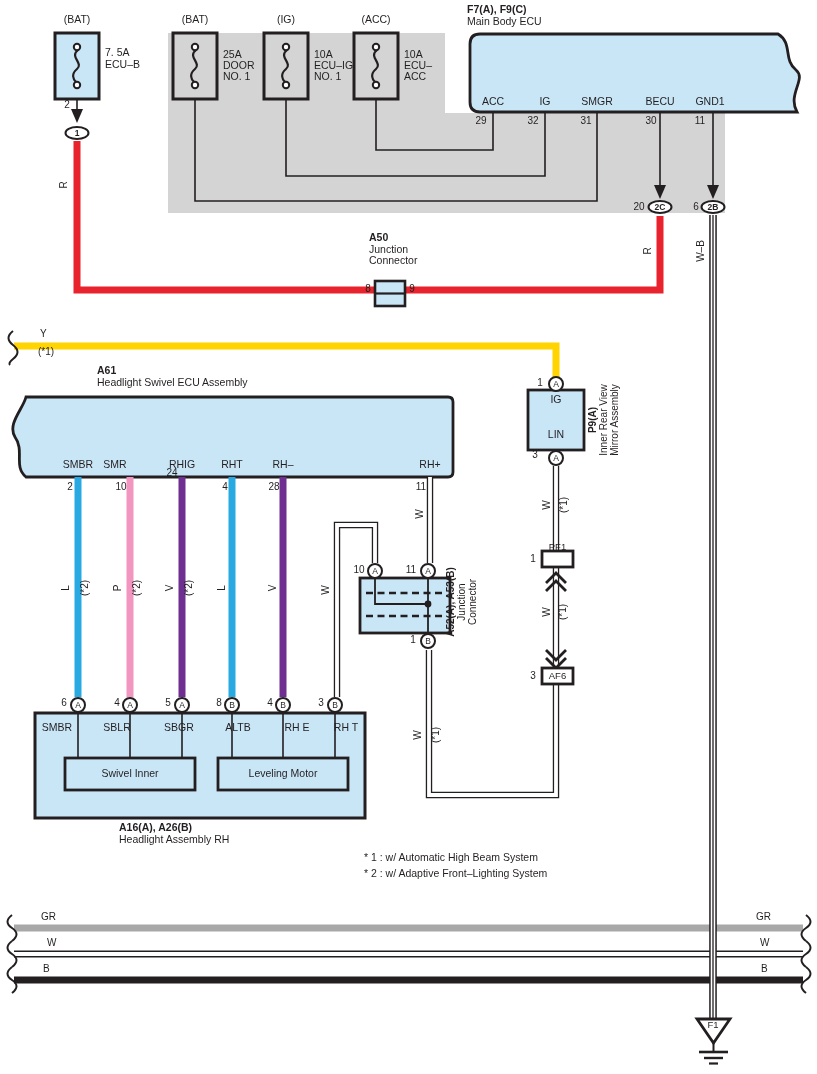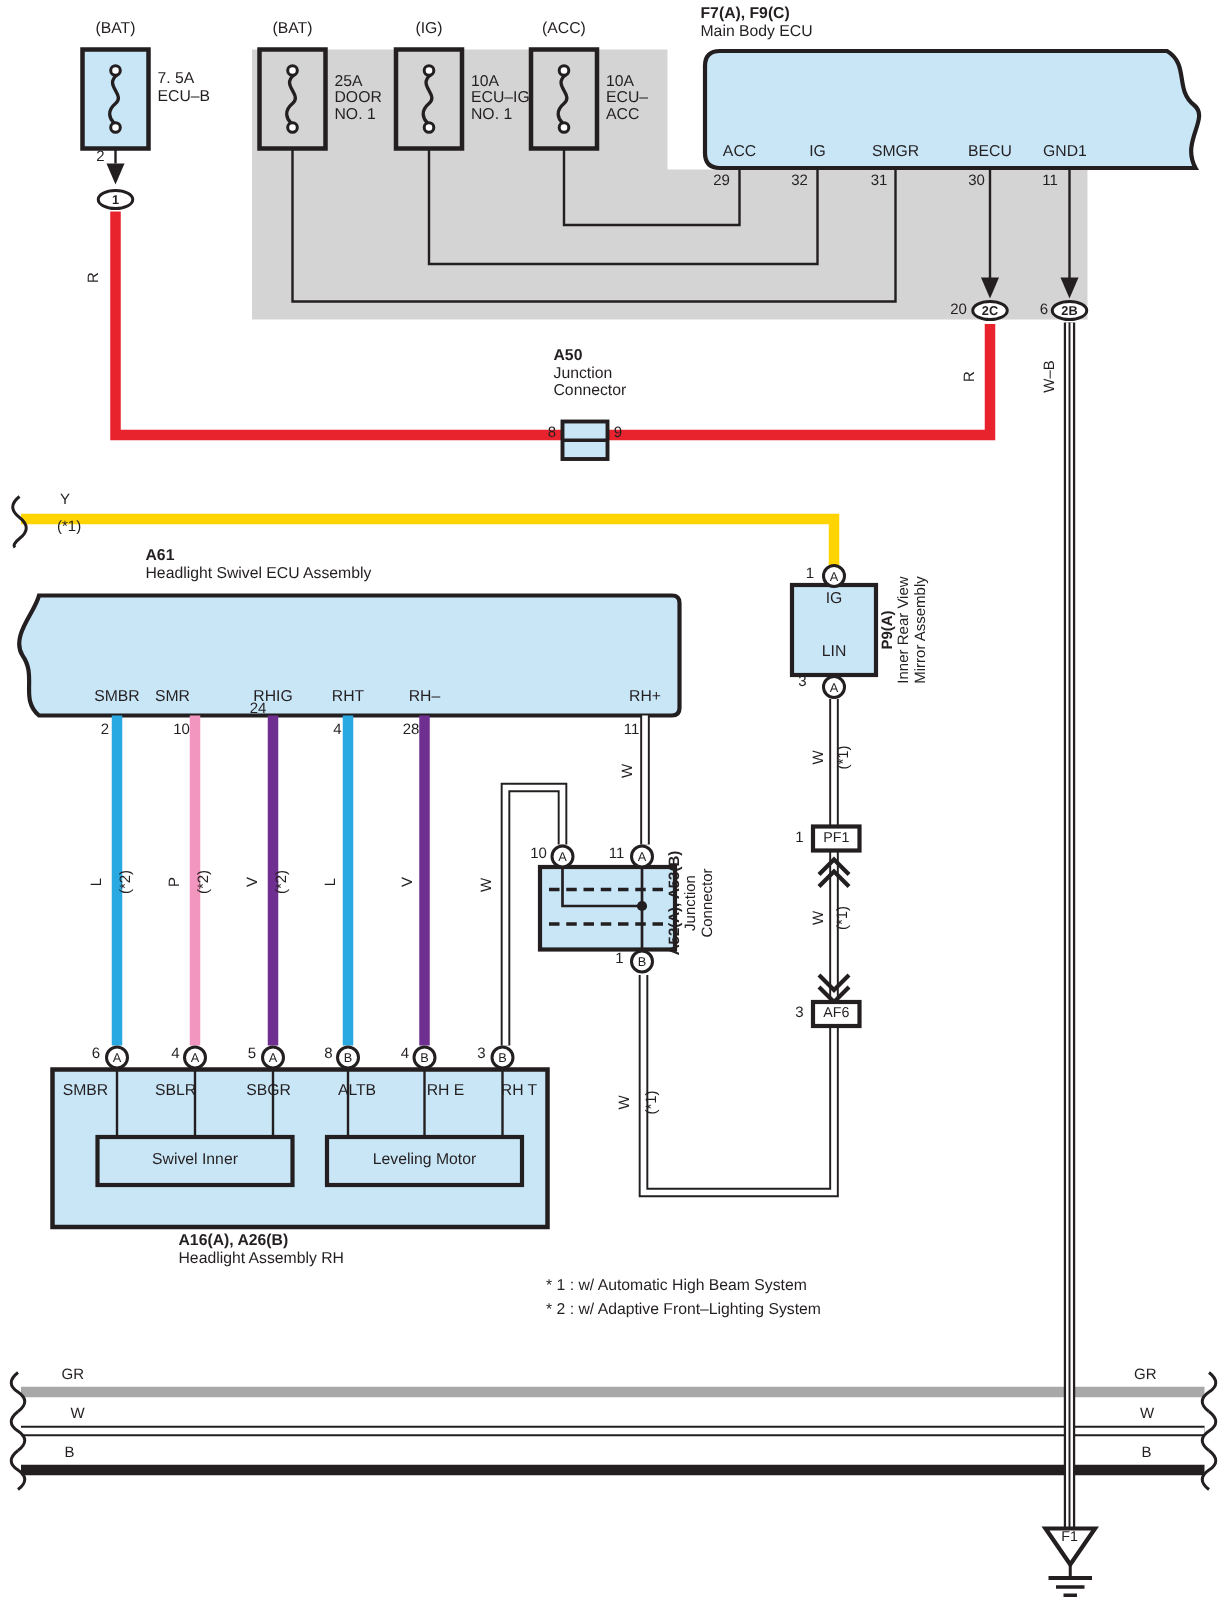--- a/index.html
+++ b/index.html
@@ -228,21 +228,21 @@
 <span class="ring" style="left:556px;top:384px">A</span>
 <span class="t ctr" style="left:556px;top:394px">IG</span>
 <span class="t ctr" style="left:556px;top:429px">LIN</span>
 <span class="t s ctr" style="left:535px;top:449px">3</span>
 <span class="ring" style="left:556px;top:458px">A</span>
 <span class="t s b rot" style="left:592px;top:420px">P9(A)</span>
 <span class="t s rot" style="left:603px;top:420px">Inner Rear View</span>
 <span class="t s rot" style="left:614px;top:420px">Mirror Assembly</span>
 
 <span class="t s ctr" style="left:533px;top:553px">1</span>
-<span class="t xs ctr" style="left:557.5px;top:554px">PF1</span>
+<span class="t xs ctr" style="left:557.5px;top:542px">PF1</span>
 <span class="t s ctr" style="left:533px;top:670px">3</span>
 <span class="t xs ctr" style="left:557.5px;top:671px">AF6</span>
 
 <span class="t s ctr" style="left:359px;top:564px">10</span>
 <span class="ring" style="left:375px;top:571px">A</span>
 <span class="t s ctr" style="left:411px;top:564px">11</span>
 <span class="ring" style="left:428px;top:571px">A</span>
 <span class="t s ctr" style="left:413px;top:634px">1</span>
 <span class="ring" style="left:428px;top:641px">B</span>
 <span class="t s b rot" style="left:450px;top:602px">A52(A), A53(B)</span>

